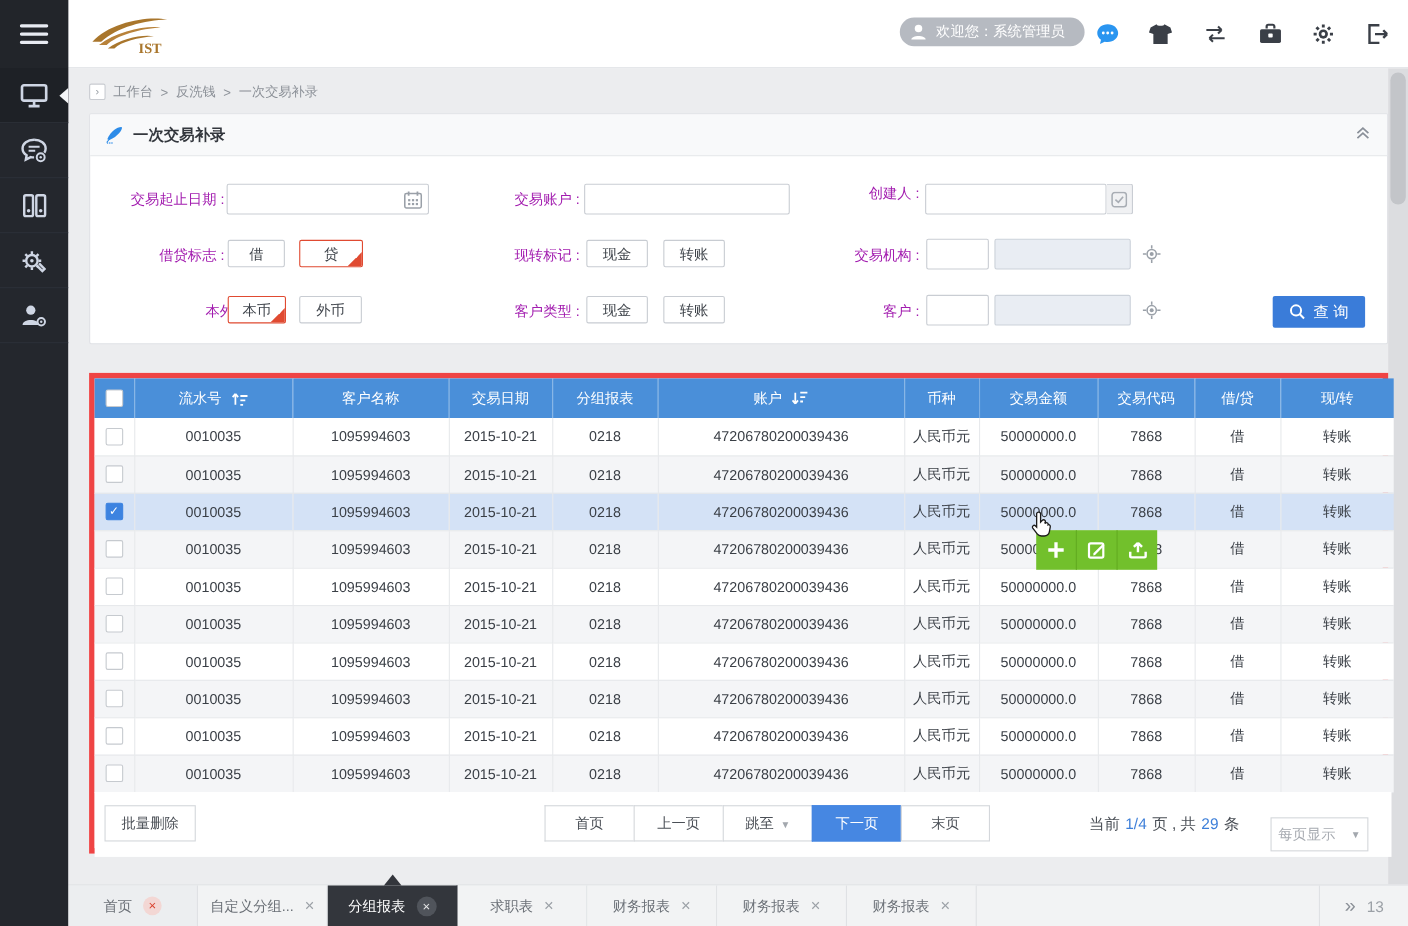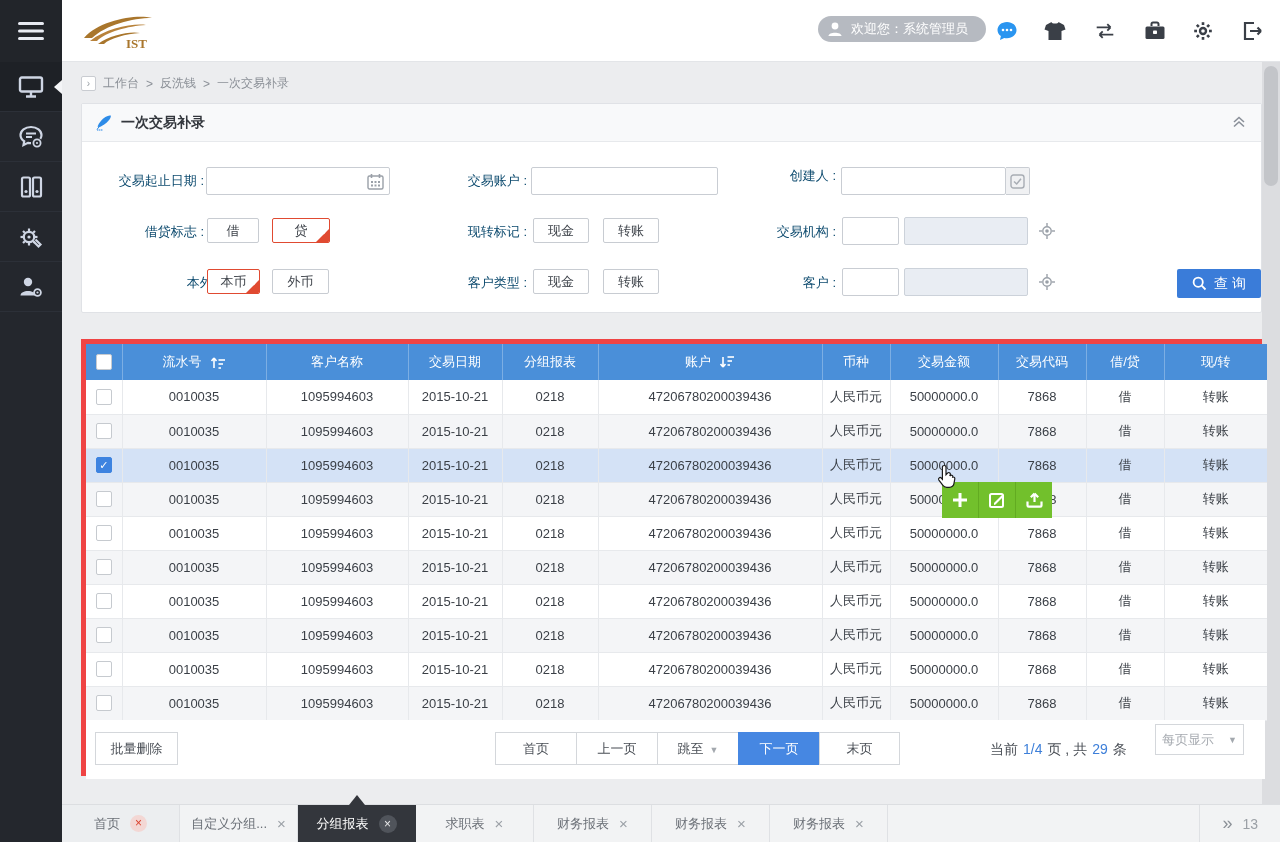--- a/index.html
+++ b/index.html
@@ -25,31 +25,31 @@
   .content { position:absolute; left:62px; top:62px; right:0; bottom:0; }
   .scrollbar { position:absolute; right:0; top:0; width:18px; height:742px; background:#dcdde0; }
   .scroll-thumb { position:absolute; right:2px; top:4px; width:14px; height:120px; background:#c3c5c9; border-radius:7px; }
   .breadcrumb { position:absolute; left:19px; top:13px; display:flex; align-items:center; gap:7px; font-size:12px; color:#8b9097; }
   .bc-box { width:15px; height:15px; border:1px solid #c9ccd1; border-radius:2px; color:#9aa0a6; font-size:10px; line-height:13px; text-align:center; background:#fff; }
   
   .filter-panel { position:absolute; left:19px; top:41px; width:1181px; height:210px; background:#fff; border:1px solid #e0e2e6; border-radius:2px; }
   .fp-head { height:38px; background:#f8f9fa; border-bottom:1px solid #e7e9ec; display:flex; align-items:center; padding:0 14px; gap:8px; }
   .fp-title { font-size:14px; font-weight:bold; color:#33373d; }
   .fp-collapse { margin-left:auto; cursor:pointer; }
-  .f-label { position:absolute; text-align:right; width:120px; font-size:13px; color:#0c4a6e; line-height:28px; }
+  .f-label { position:absolute; text-align:right; width:120px; font-size:13px; color:#a21caf; line-height:28px; }
   .f-input { position:absolute; height:28px; border:1px solid #c9cdd3; background:#fff; border-radius:2px; }
   .f-input.gray { background:#e9edf3; border-color:#ccd2da; }
   .cal-ic { position:absolute; right:5px; top:5px; }
   .append-btn { position:absolute; height:28px; width:24px; background:#f0f1f3; border:1px solid #c9cdd3; border-left:none; border-radius:0 2px 2px 0; display:flex; align-items:center; justify-content:center; cursor:pointer; }
   .toggle { position:absolute; height:25px; border:1px solid #c8ccd2; background:#fff; border-radius:2px; font-size:13px; color:#3f444b; text-align:center; line-height:23px; cursor:pointer; }
   .toggle.sel { border-color:#e04a31; overflow:hidden; }
   .toggle.sel:after { content:""; position:absolute; right:0; bottom:0; border-left:13px solid transparent; border-bottom:13px solid #e04a31; }
   .toggle.sel .tick { position:absolute; right:0; bottom:-2px; color:#fff; font-size:9px; z-index:2; }
   .crosshair { position:absolute; width:18px; height:18px; cursor:pointer; }
-  .search-btn { position:absolute; left:1075px; top:165px; width:84px; height:29px; background:#3a7cd9; color:#fff; border:none; border-radius:2px; font-size:14px; display:flex; align-items:center; justify-content:center; gap:7px; cursor:pointer;margin-left:20px; }
+  .search-btn { position:absolute; left:1075px; top:165px; width:84px; height:29px; background:#3a7cd9; color:#fff; border:none; border-radius:2px; font-size:14px; display:flex; align-items:center; justify-content:center; gap:7px; cursor:pointer; }
   
   .table-panel { position:absolute; left:19px; top:277px; width:1181px; height:437px; background:#fff; border:5px solid #ef4444; }
   table.grid { width:1179px; border-collapse:collapse; table-layout:fixed; font-size:13px; }
   .grid th { height:36px; background:#4a8fd9; color:#fff; font-weight:normal; border-right:1px solid rgba(255,255,255,.28); }
   .grid th:last-child { border-right:none; }
   .grid th .hwrap { display:flex; align-items:center; justify-content:center; gap:8px; }
   .grid td { height:34px; text-align:center; border-right:1px solid #e7e9ec; border-bottom:1px solid #e7e9ec; color:#3a3f46; background:#fff; }
   .grid td:last-child { border-right:none; }
   .grid tr.alt td { background:#f4f5f7; }
   .grid tr.selected td { background:#d4e2f6; }
@@ -62,21 +62,21 @@
   
   .pager-zone { position:absolute; left:0; top:376px; width:1179px; height:59px; background:#fff; }
   .pg-btn { position:absolute; top:12px; height:33px; background:#fff; border:1px solid #d4d7db; font-size:13px; color:#4a4f56; text-align:center; line-height:31px; cursor:pointer; }
   .pg-group { position:absolute; left:409px; top:12px; display:flex; }
   .pg-group .gbtn { height:33px; width:81px; background:#fff; border:1px solid #d4d7db; border-right:none; font-size:13px; color:#4a4f56; text-align:center; line-height:31px; cursor:pointer; }
   .pg-group .gbtn:last-child { border-right:1px solid #d4d7db; }
   .pg-group .gbtn.primary { background:#4687e2; border-color:#4687e2; color:#fff; }
   .caret { font-size:9px; color:#a3a8ae; margin-left:6px; }
   .pg-summary { position:absolute; left:904px; top:21px; font-size:14px; color:#4a4f56; display:flex; gap:5px; white-space:nowrap; }
   .pg-summary b { color:#3d7fd9; font-weight:normal; }
-  .page-size { position:absolute; left:1069px; top:4px; width:89px; height:31px; border:1px solid #d4d7db; background:#fff; font-size:13px; color:#a7abb1; display:flex; align-items:center; justify-content:center; gap:8px; cursor:pointer; }
+  .page-size { position:absolute; left:1069px; top:23px; width:89px; height:31px; border:1px solid #d4d7db; background:#fff; font-size:13px; color:#a7abb1; display:flex; align-items:center; justify-content:center; gap:8px; cursor:pointer; }
   
   .tabbar { position:absolute; left:62px; bottom:0; width:1218px; height:38px; background:#f2f3f4; border-top:1px solid #dcdee1; display:flex; z-index:25; }
   .btab { position:relative; width:118px; height:100%; border-right:1px solid #dfe1e4; display:flex; align-items:center; justify-content:center; gap:10px; font-size:13px; color:#6b7077; cursor:pointer; background:#f2f3f4; }
   .btab .x { font-size:15px; color:#9ba0a6; line-height:1; }
   .btab.home { background:#eceef0; }
   .btab.home .x { width:17px; height:17px; border-radius:50%; background:#f3d7d4; color:#d9402c; font-size:12px; text-align:center; line-height:17px; }
   .btab.active { background:#33363c; color:#fff; border-right-color:#33363c; }
   .btab.active .x { width:18px; height:18px; border-radius:50%; background:#50545b; color:#e8e9ea; font-size:12px; text-align:center; line-height:18px; }
   .btab.active .pointer { position:absolute; top:-10px; left:50%; margin-left:-8px; width:0; height:0; border-left:8px solid transparent; border-right:8px solid transparent; border-bottom:10px solid #33363c; }
   .tab-overflow { margin-left:auto; display:flex; align-items:center; gap:10px; padding:0 22px; border-left:1px solid #dfe1e4; color:#9ba0a6; font-size:14px; cursor:pointer; }

